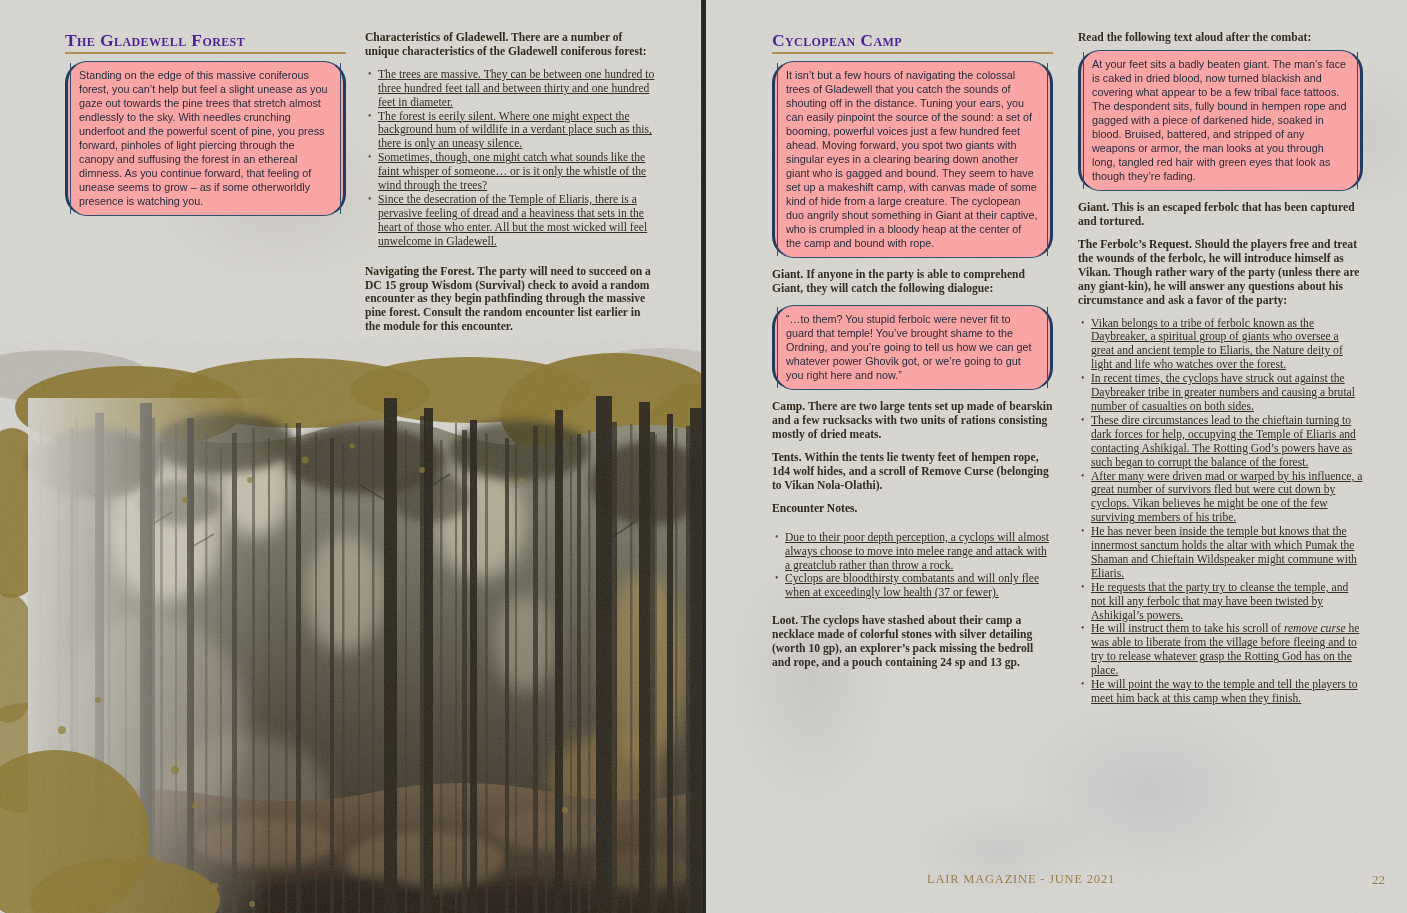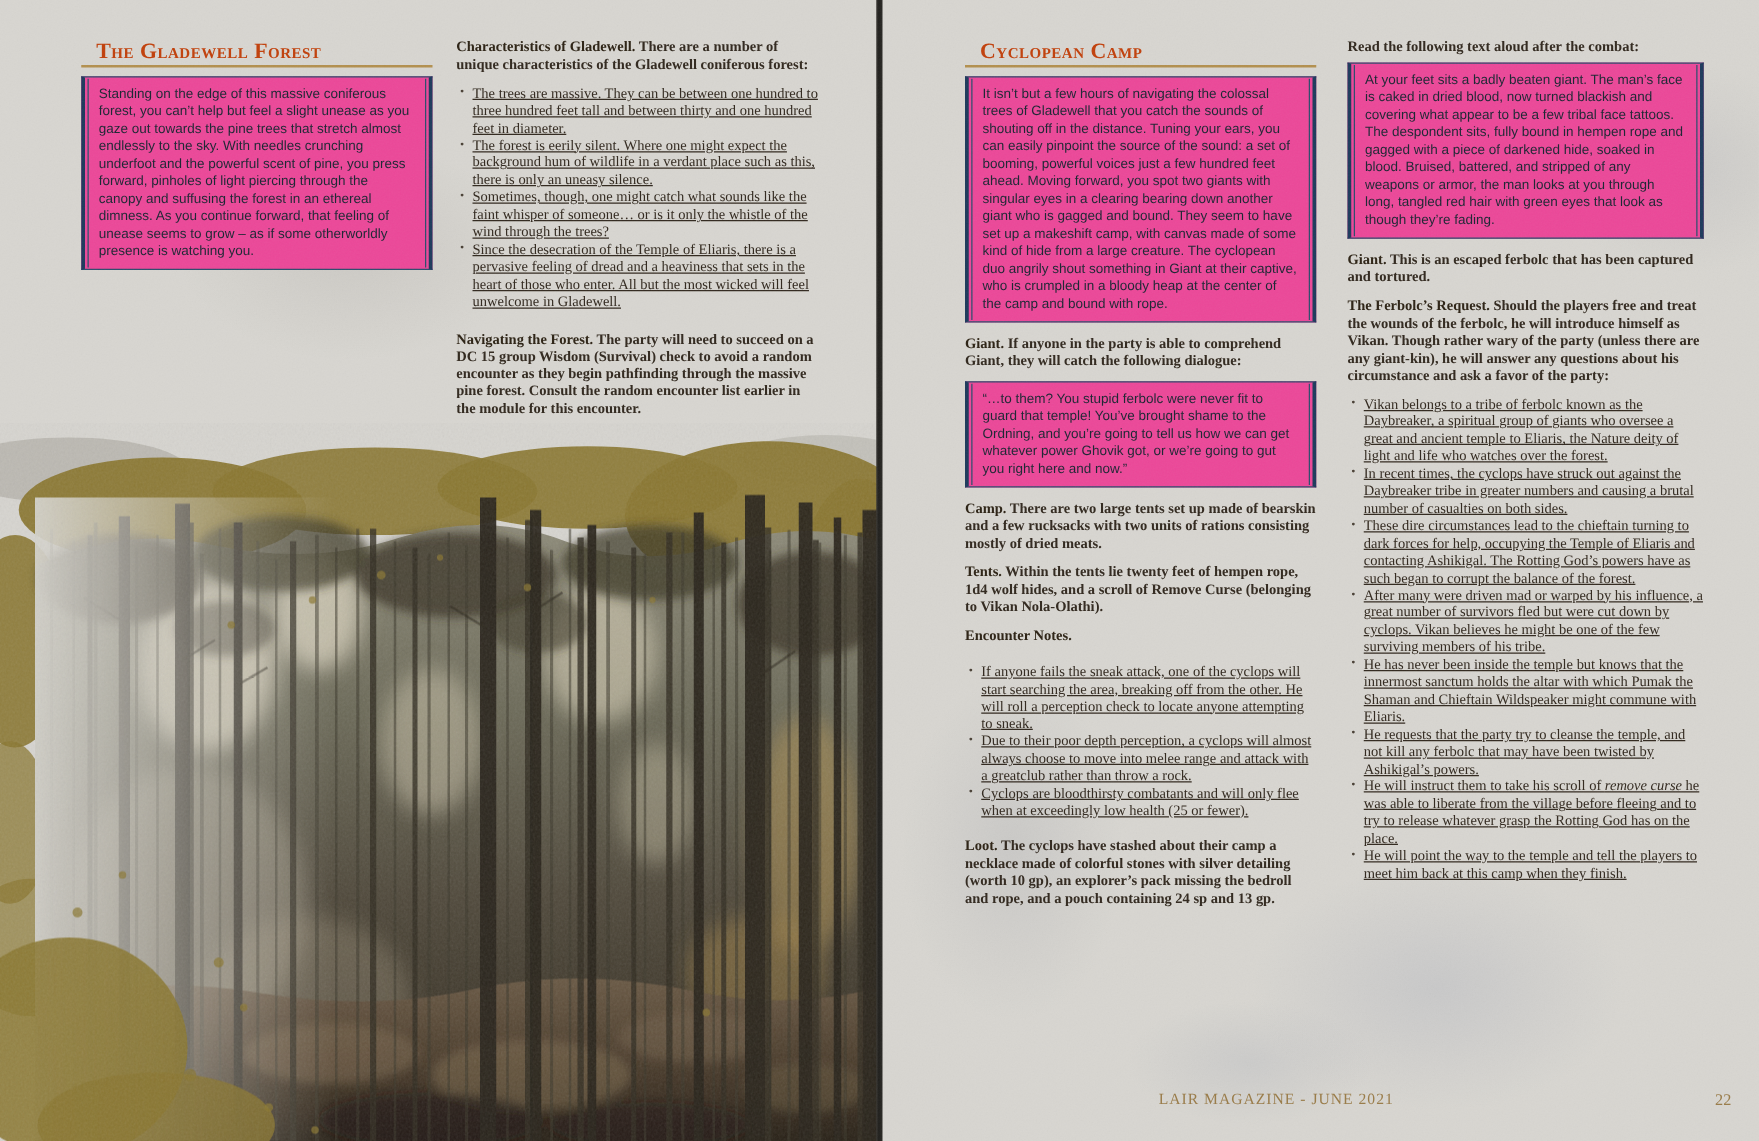--- a/index.html
+++ b/index.html
@@ -12,35 +12,36 @@
   .page{position:absolute;top:0;height:913px;}
   .page-left{left:0;width:703px;}
   .page-right{left:707px;width:700px;}
   .gutter{
     position:absolute;left:701px;top:0;width:5px;height:913px;
     background:linear-gradient(90deg,#3a3834,#1f1e1b 40%,#2b2a26);
     z-index:4;
   }
   .col{position:absolute;z-index:3;}
   h1{
-    margin:0 0 1px 12px;
+    margin:0 0 1px 0;
     font-size:17.5px;font-weight:700;letter-spacing:.4px;
-    font-variant:small-caps;color:#c2410c;
+    font-variant:small-caps;color:#4c1d95;
   }
   .rule{height:2px;background:#b3904f;margin:1px 0 7px 0;}
   p{margin:0 0 9px 0;font-size:11.6px;line-height:1.2;font-weight:bold;}
   b.lead{color:#2d2315;}
   ul{margin:3px 0 9px 0;padding:0 0 0 13px;list-style:none;text-decoration:underline;}
   li{position:relative;font-size:11.6px;line-height:1.2;margin:0;}
   li::before{content:"•";position:absolute;left:-10px;top:1px;font-size:9.5px;color:#4a4136;}
   .readbox{
-    background:#ec4899;
+    background:#fca5a5;
     border-top:1px solid #2c4d6e;border-bottom:1px solid #2c4d6e;
     border-left:3px solid #1d3a5c;border-right:3px solid #1d3a5c;
     margin:0 0 10px 0;
+    border-radius:22px;
   }
   .readbox-inner{
     border-left:1px solid #2c4d6e;border-right:1px solid #2c4d6e;
     margin:1px 2px;padding:5px 8px 6px 8px;
     font-family:"Liberation Sans", sans-serif;
     font-size:10.8px;line-height:1.3;color:#1c2633;
   }
   .aloud-label{margin-bottom:5px;}
   .footer{
     position:absolute;left:707px;top:872px;width:628px;z-index:3;
@@ -261,23 +262,22 @@
       <div class="readbox-inner">It isn’t but a few hours of navigating the colossal trees of Gladewell that you catch the sounds of shouting off in the distance. Tuning your ears, you can easily pinpoint the source of the sound: a set of booming, powerful voices just a few hundred feet ahead. Moving forward, you spot two giants with singular eyes in a clearing bearing down another giant who is gagged and bound. They seem to have set up a makeshift camp, with canvas made of some kind of hide from a large creature. The cyclopean duo angrily shout something in Giant at their captive, who is crumpled in a bloody heap at the center of the camp and bound with rope.</div>
     </div>
     <p><b class="lead">Giant.</b> <span>If anyone in the party is able to comprehend Giant, they will catch the following dialogue:</span></p>
     <div class="readbox">
       <div class="readbox-inner">“…to them? You stupid ferbolc were never fit to guard that temple! You’ve brought shame to the Ordning, and you’re going to tell us how we can get whatever power Ghovik got, or we’re going to gut you right here and now.”</div>
     </div>
     <p><b class="lead">Camp.</b> <span>There are two large tents set up made of bearskin and a few rucksacks with two units of rations consisting mostly of dried meats.</span></p>
     <p><b class="lead">Tents.</b> <span>Within the tents lie twenty feet of hempen rope, 1d4 wolf hides, and a scroll of Remove Curse (belonging to Vikan Nola-Olathi).</span></p>
     <p style="margin-bottom:15px;"><b class="lead">Encounter Notes.</b></p>
     <ul>
-      <li>If anyone fails the sneak attack, one of the cyclops will start searching the area, breaking off from the other. He will roll a perception check to locate anyone attempting to sneak.</li>
       <li>Due to their poor depth perception, a cyclops will almost always choose to move into melee range and attack with a greatclub rather than throw a rock.</li>
-      <li>Cyclops are bloodthirsty combatants and will only flee when at exceedingly low health (25 or fewer).</li>
+      <li>Cyclops are bloodthirsty combatants and will only flee when at exceedingly low health (37 or fewer).</li>
     </ul>
     <p style="margin-top:14px;"><b class="lead">Loot.</b> <span>The cyclops have stashed about their camp a necklace made of colorful stones with silver detailing (worth 10 gp), an explorer’s pack missing the bedroll and rope, and a pouch containing 24 sp and 13 gp.</span></p>
   </div>
 
   <div class="col" style="left:371px;top:31px;width:285px;">
     <p class="aloud-label">Read the following text aloud after the combat:</p>
     <div class="readbox">
       <div class="readbox-inner">At your feet sits a badly beaten giant. The man’s face is caked in dried blood, now turned blackish and covering what appear to be a few tribal face tattoos. The despondent sits, fully bound in hempen rope and gagged with a piece of darkened hide, soaked in blood. Bruised, battered, and stripped of any weapons or armor, the man looks at you through long, tangled red hair with green eyes that look as though they’re fading.</div>
     </div>
     <p><b class="lead">Giant.</b> <span>This is an escaped ferbolc that has been captured and tortured.</span></p>

